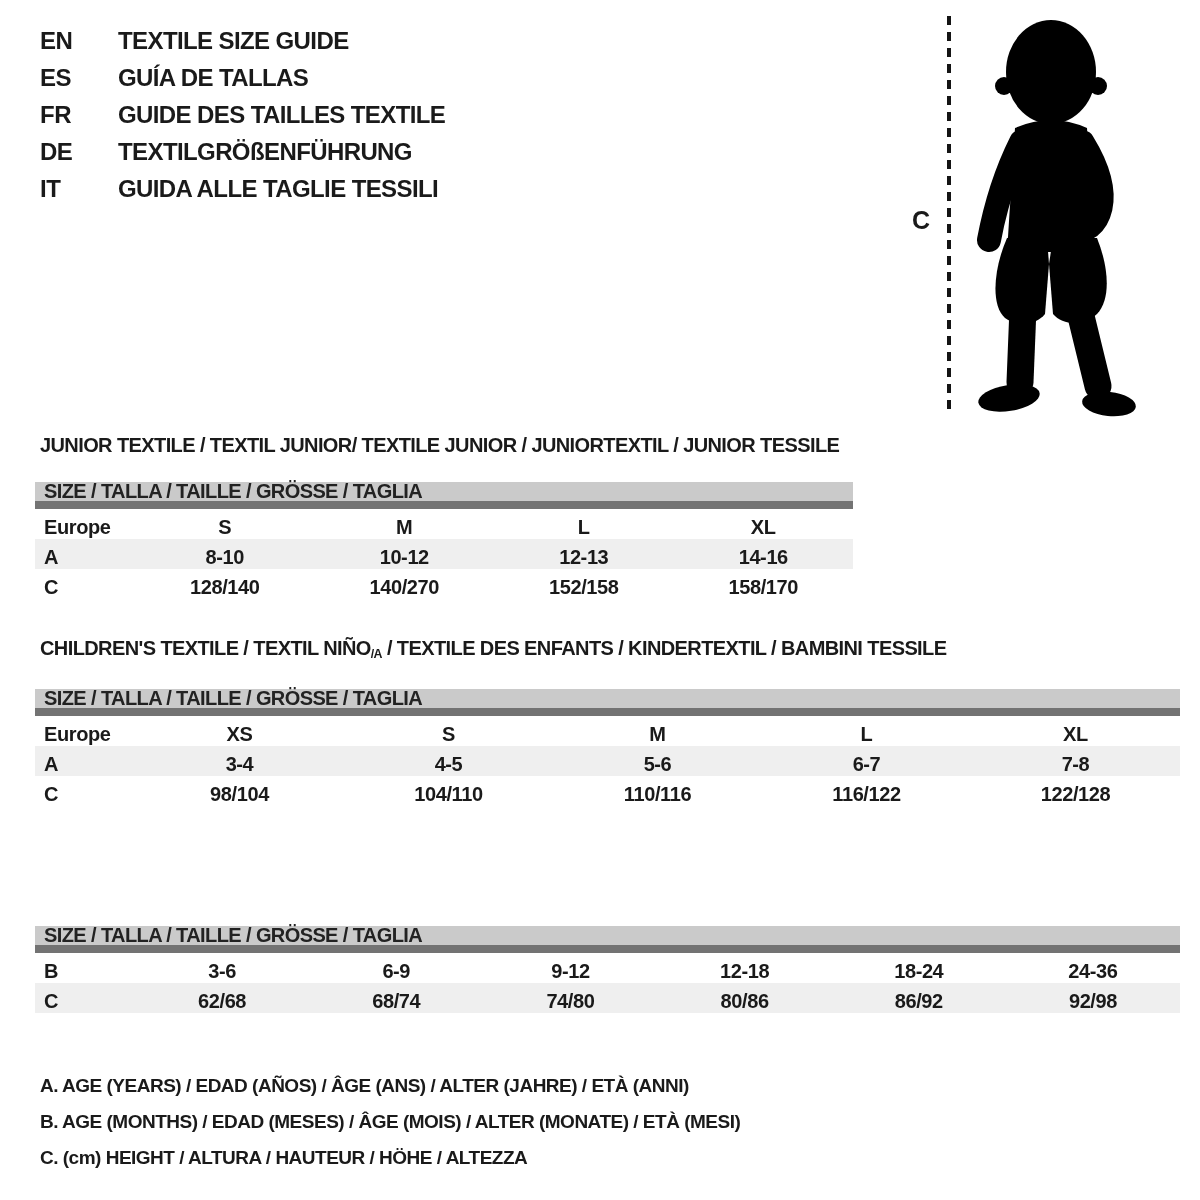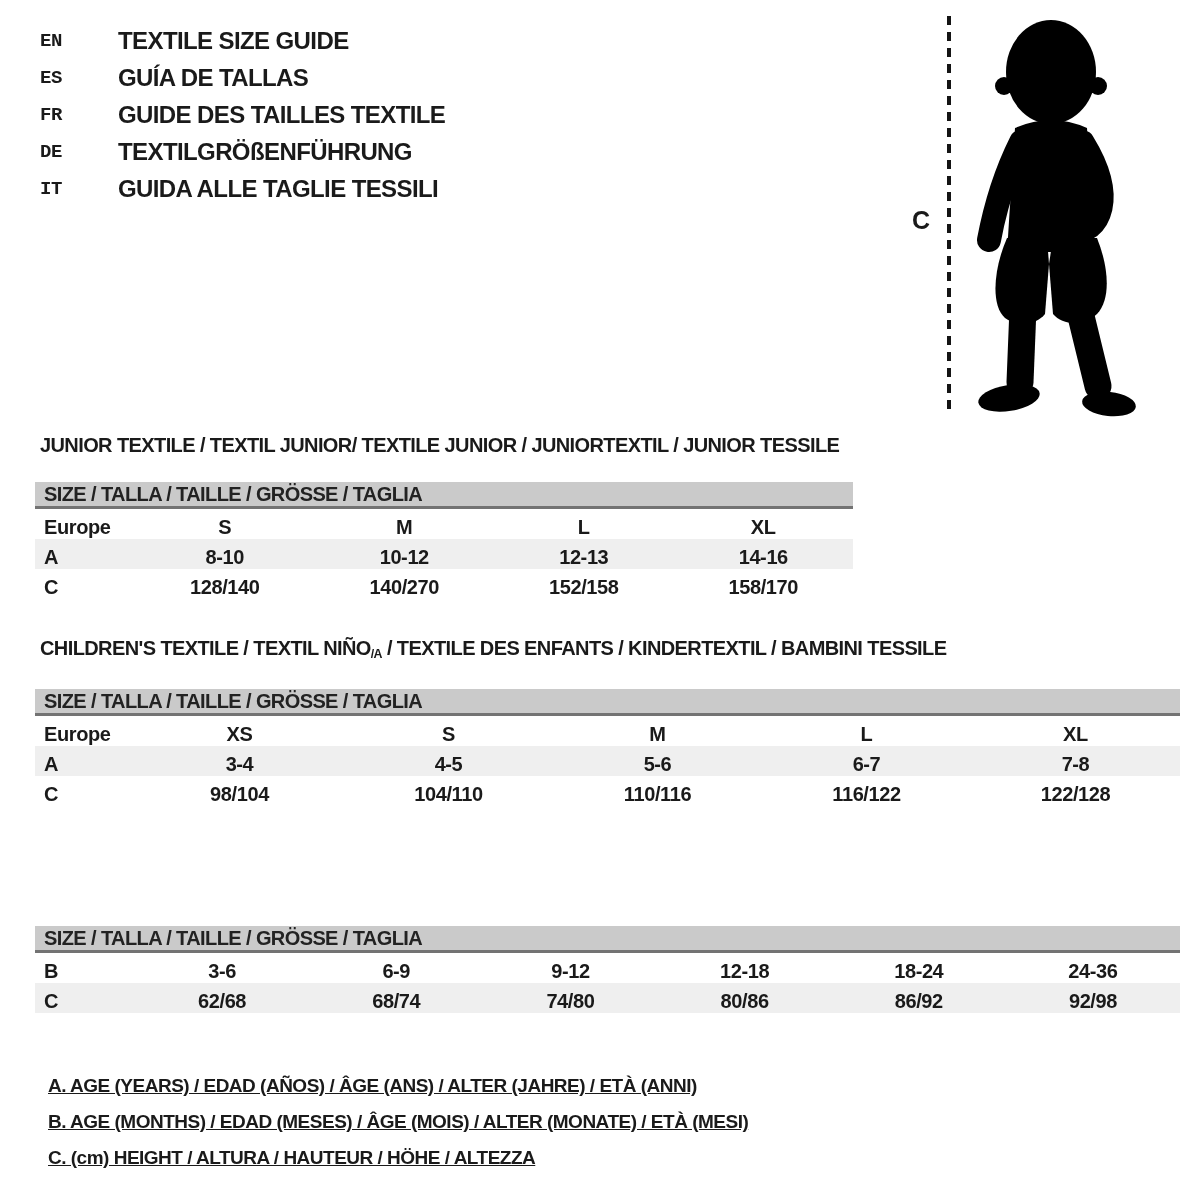--- a/index.html
+++ b/index.html
@@ -13,21 +13,21 @@
     position:relative;
     width:1200px; height:1200px;
     background:#ffffff;
     overflow:hidden;
   }
 
   
   .lang-list { position:absolute; left:40px; top:22px; }
   .lang-row { display:flex; height:37px; align-items:center; }
   .lang-code {
-    width:78px; font-size:19px; font-weight:700; letter-spacing:-0.5px;font-family:Liberation Mono, monospace;
+    width:78px; font-size:24px; font-weight:700; letter-spacing:-0.5px;
   }
   .lang-label {
     font-size:24px; font-weight:700; letter-spacing:-0.6px;
   }
 
   
   .figure { position:absolute; left:900px; top:0; width:260px; height:430px; }
   .dashed-line {
     position:absolute; left:47px; top:16px; width:4px; height:400px;
     background:repeating-linear-gradient(to bottom, #141414 0 9px, transparent 9px 16px);
@@ -51,37 +51,37 @@
   #children-title { top:637px; }
   #babies-title { top:844px; line-height:37px; }
 
   
   .size-table { position:absolute; left:35px; }
   #junior-table { top:482px; width:818px; }
   #children-table { top:689px; width:1145px; }
   #babies-table { top:926px; width:1145px; }
 
   .table-header {
-    height:27px; background:#cacaca; border-bottom:3px solid #737373;
+    height:27px; background:#cacaca; border-bottom:8px solid #737373;
     display:flex; align-items:center; padding-left:9px;
     font-size:20px; font-weight:700; letter-spacing:-0.6px; color:#222;
   }
   .t-row { display:flex; height:30px; align-items:flex-end; }
   .t-row.shaded { background:#efefef; }
   .t-label {
     width:100px; padding-left:9px;
     font-size:20px; font-weight:700; letter-spacing:-0.4px;
   }
   .t-cell {
     flex:1; text-align:center;
     font-size:20px; font-weight:700; letter-spacing:-0.4px;
   }
 
   
-  .notes { position:absolute; left:48px; top:1068px;text-decoration:underline; }
+  .notes { position:absolute; left:40px; top:1068px; }
   .note-line {
     height:36px; display:flex; align-items:center;
     font-size:19px; font-weight:700; letter-spacing:-0.5px;
   }
 </style>
 </head>
 <body>
 
 <div class="page">
 

